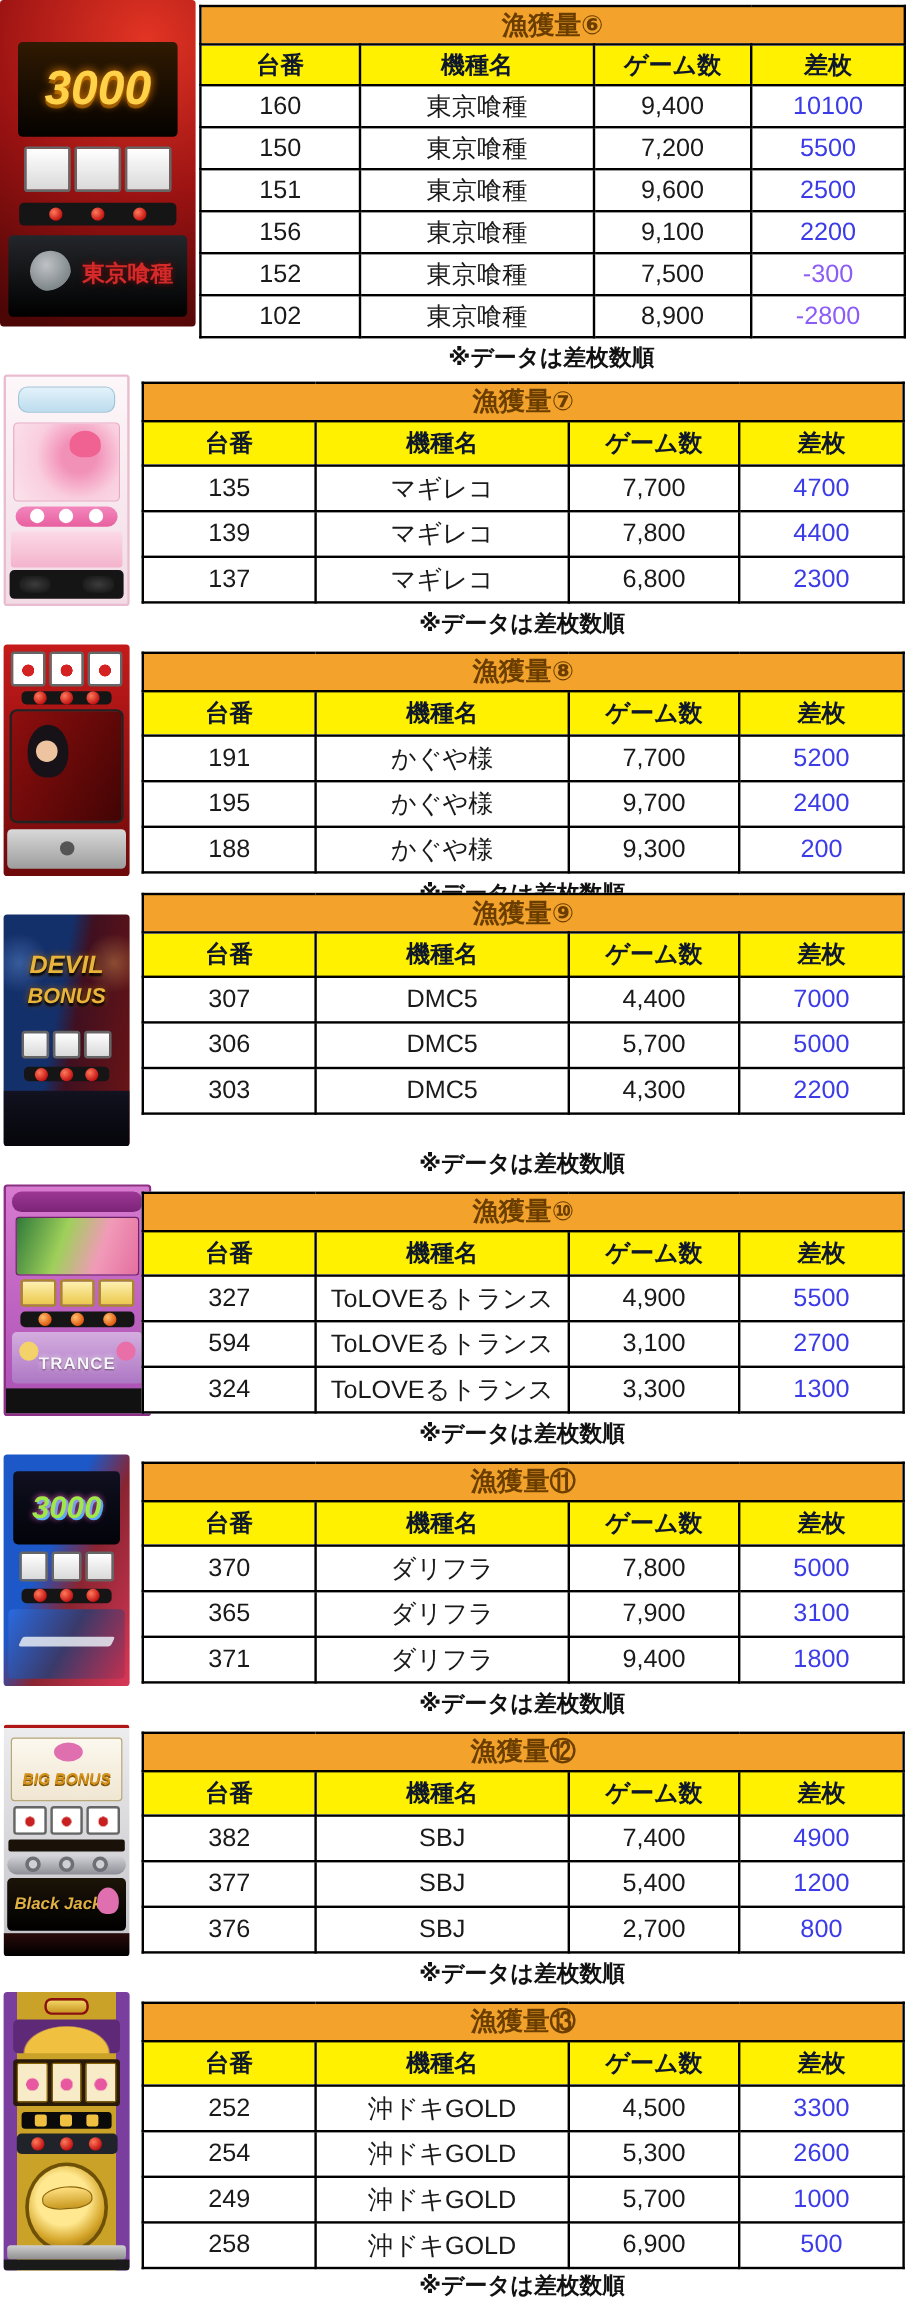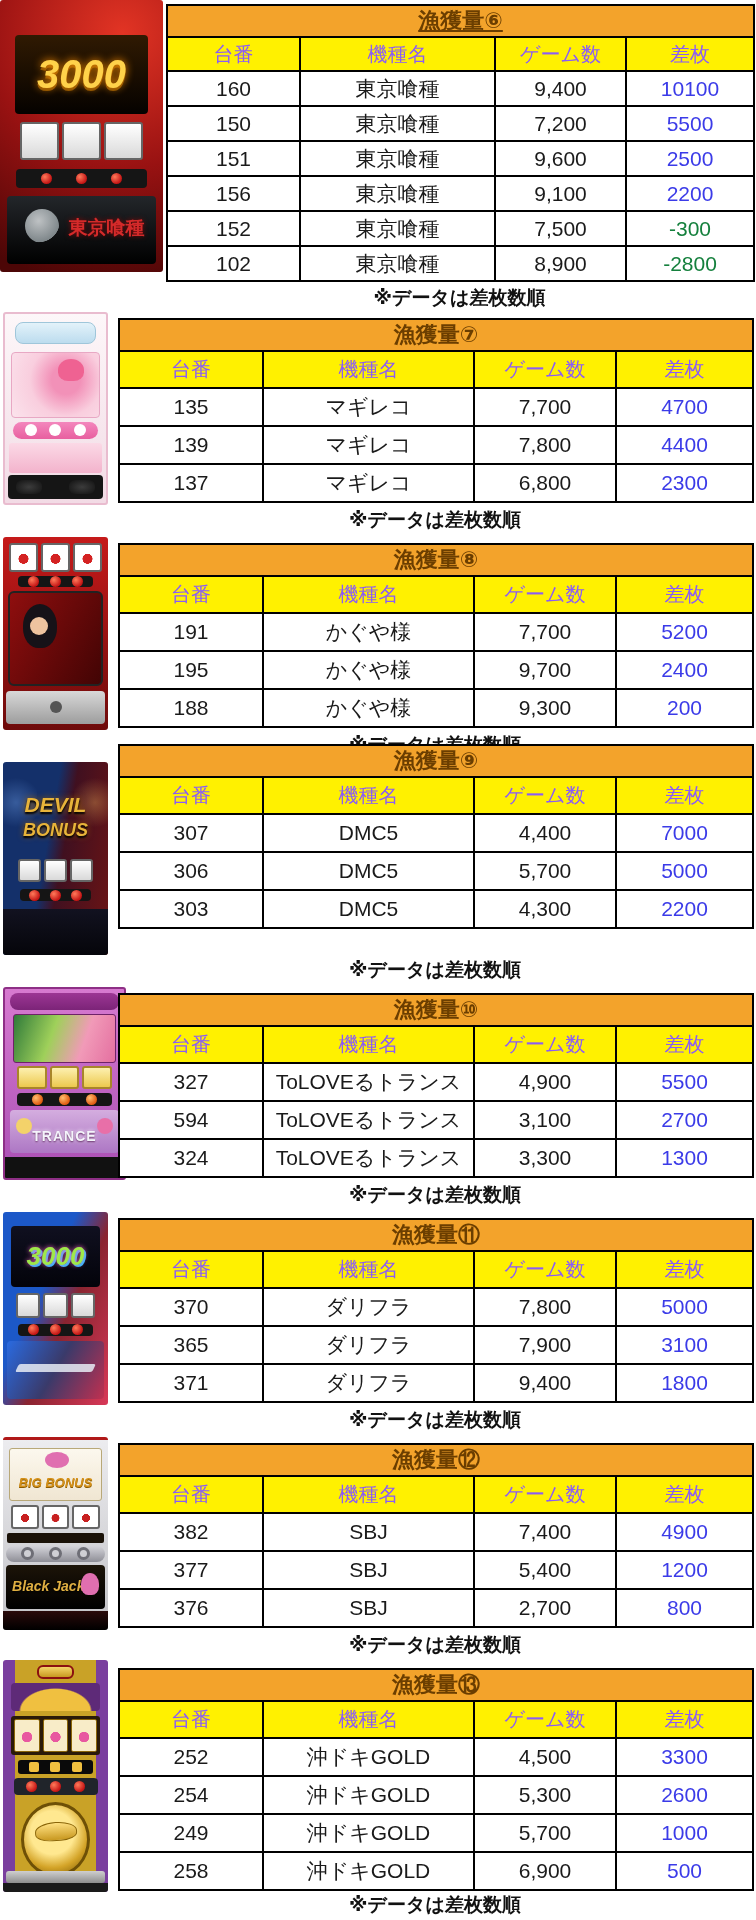--- a/index.html
+++ b/index.html
@@ -3,25 +3,25 @@
 <meta charset="utf-8">
 <style>
   * { margin:0; padding:0; box-sizing:border-box; }
   html,body { width:756px; background:#ffffff; }
   body { position:relative; height:1920px; font-family:"Liberation Sans","DejaVu Sans",sans-serif; }
 
   
   table { position:absolute; border-collapse:collapse; table-layout:fixed; background:#fff; }
   td { border:2px solid #000; text-align:center; vertical-align:middle; overflow:hidden; white-space:nowrap; }
   .title-cell { background:#F3A32B; color:#6B3E00; font-weight:bold; font-size:22px; }
-  .head-cell  { background:#FFF100; color:#8b5cf6; font-weight:normal; font-size:20px;text-align:center; }
+  .head-cell  { background:#FFF100; color:#0f172a; font-weight:bold; font-size:20px;text-align:center; }
   .data-cell  { background:#ffffff; color:#1a1a1a; font-size:21px; }
   .diff { color:#3B3BE8; }
-  .diff.neg { color:#15803d; }
-  .t6 .title-cell { height:18px;text-decoration:underline; } .t6 .head-cell { height:34px; } .t6 .data-cell { height:35px; }
+  .diff.neg { color:#8b5cf6; }
+  .t6 .title-cell { height:18px; } .t6 .head-cell { height:34px; } .t6 .data-cell { height:35px; }
   .t3 .title-cell { height:16px; } .t3 .head-cell { height:37px; } .t3 .data-cell { height:38px; }
 
   .footer-note { position:absolute; text-align:center; font-size:19px; font-weight:600; color:#111; }
 
   
   .machine { position:absolute; overflow:hidden; border-radius:3px; }
   .machine div, .machine span { position:absolute; }
   .lampbar { background:#151515; border-radius:4px; display:flex; align-items:center; justify-content:space-evenly; }
   .lampbar i { display:block; width:11px; height:11px; border-radius:50%; background:radial-gradient(circle at 35% 35%, #ff7a5a, #c41414 70%); }
   .reelstrip { display:flex; gap:3px; }

